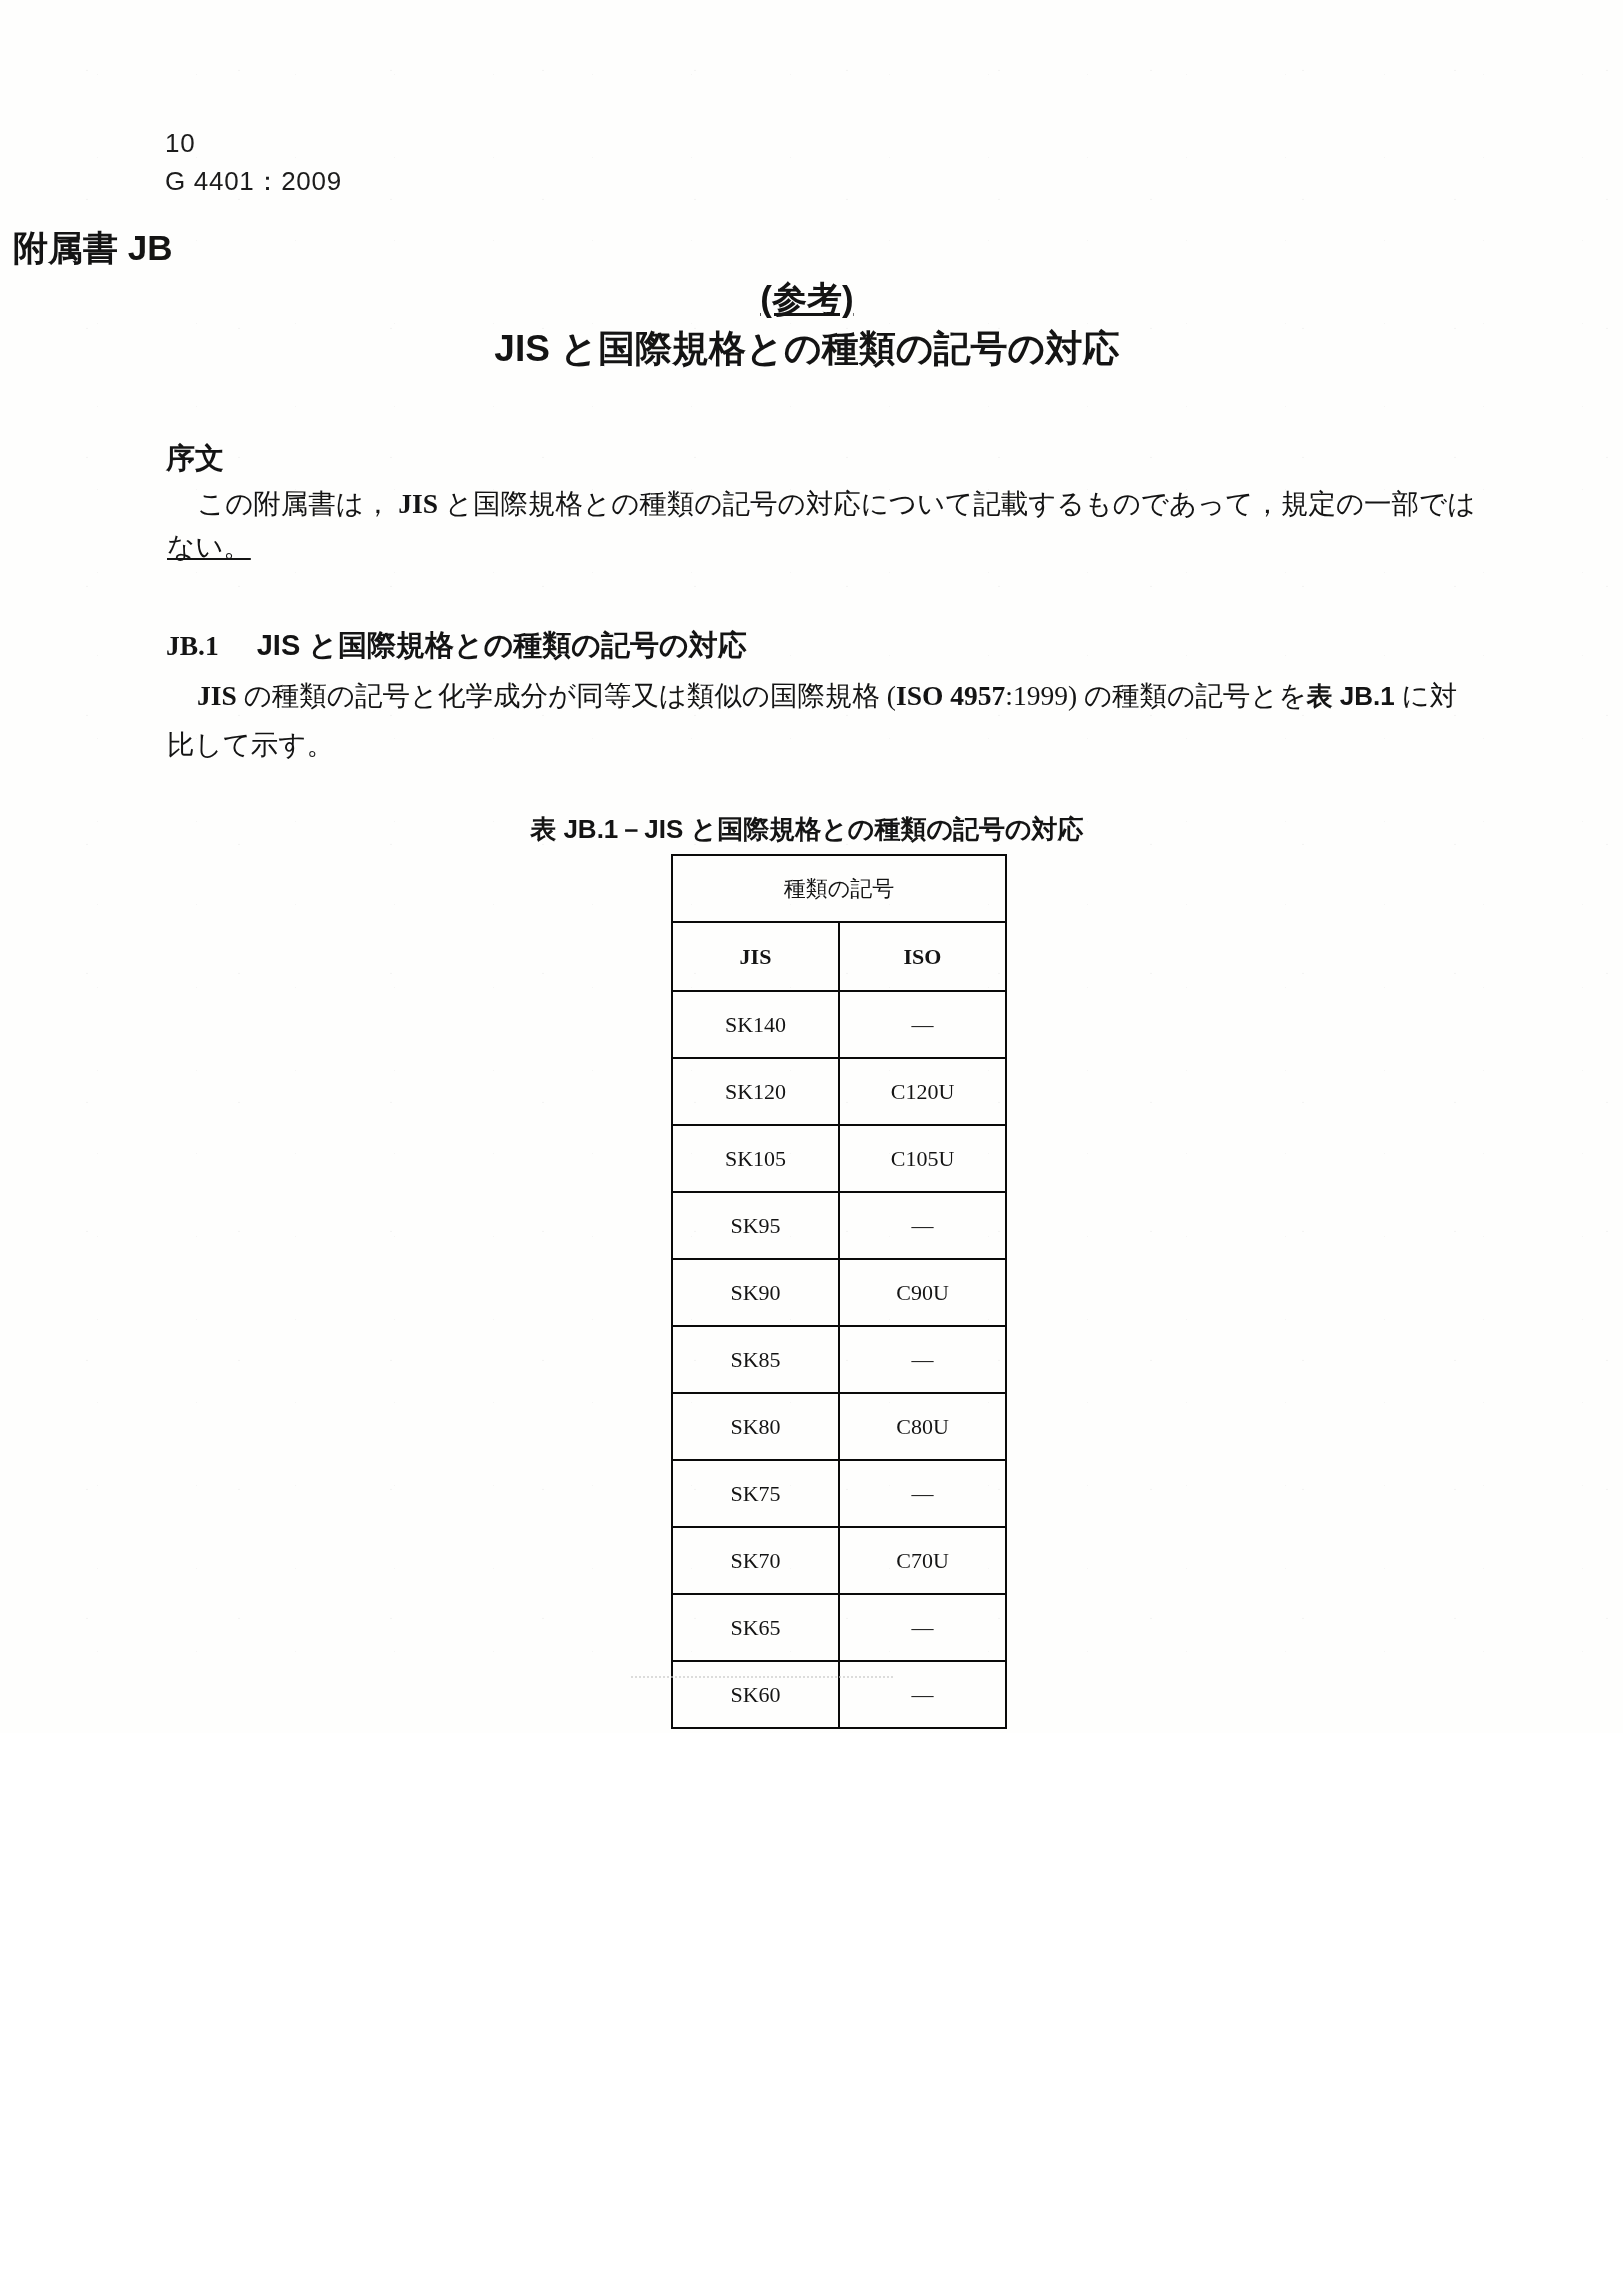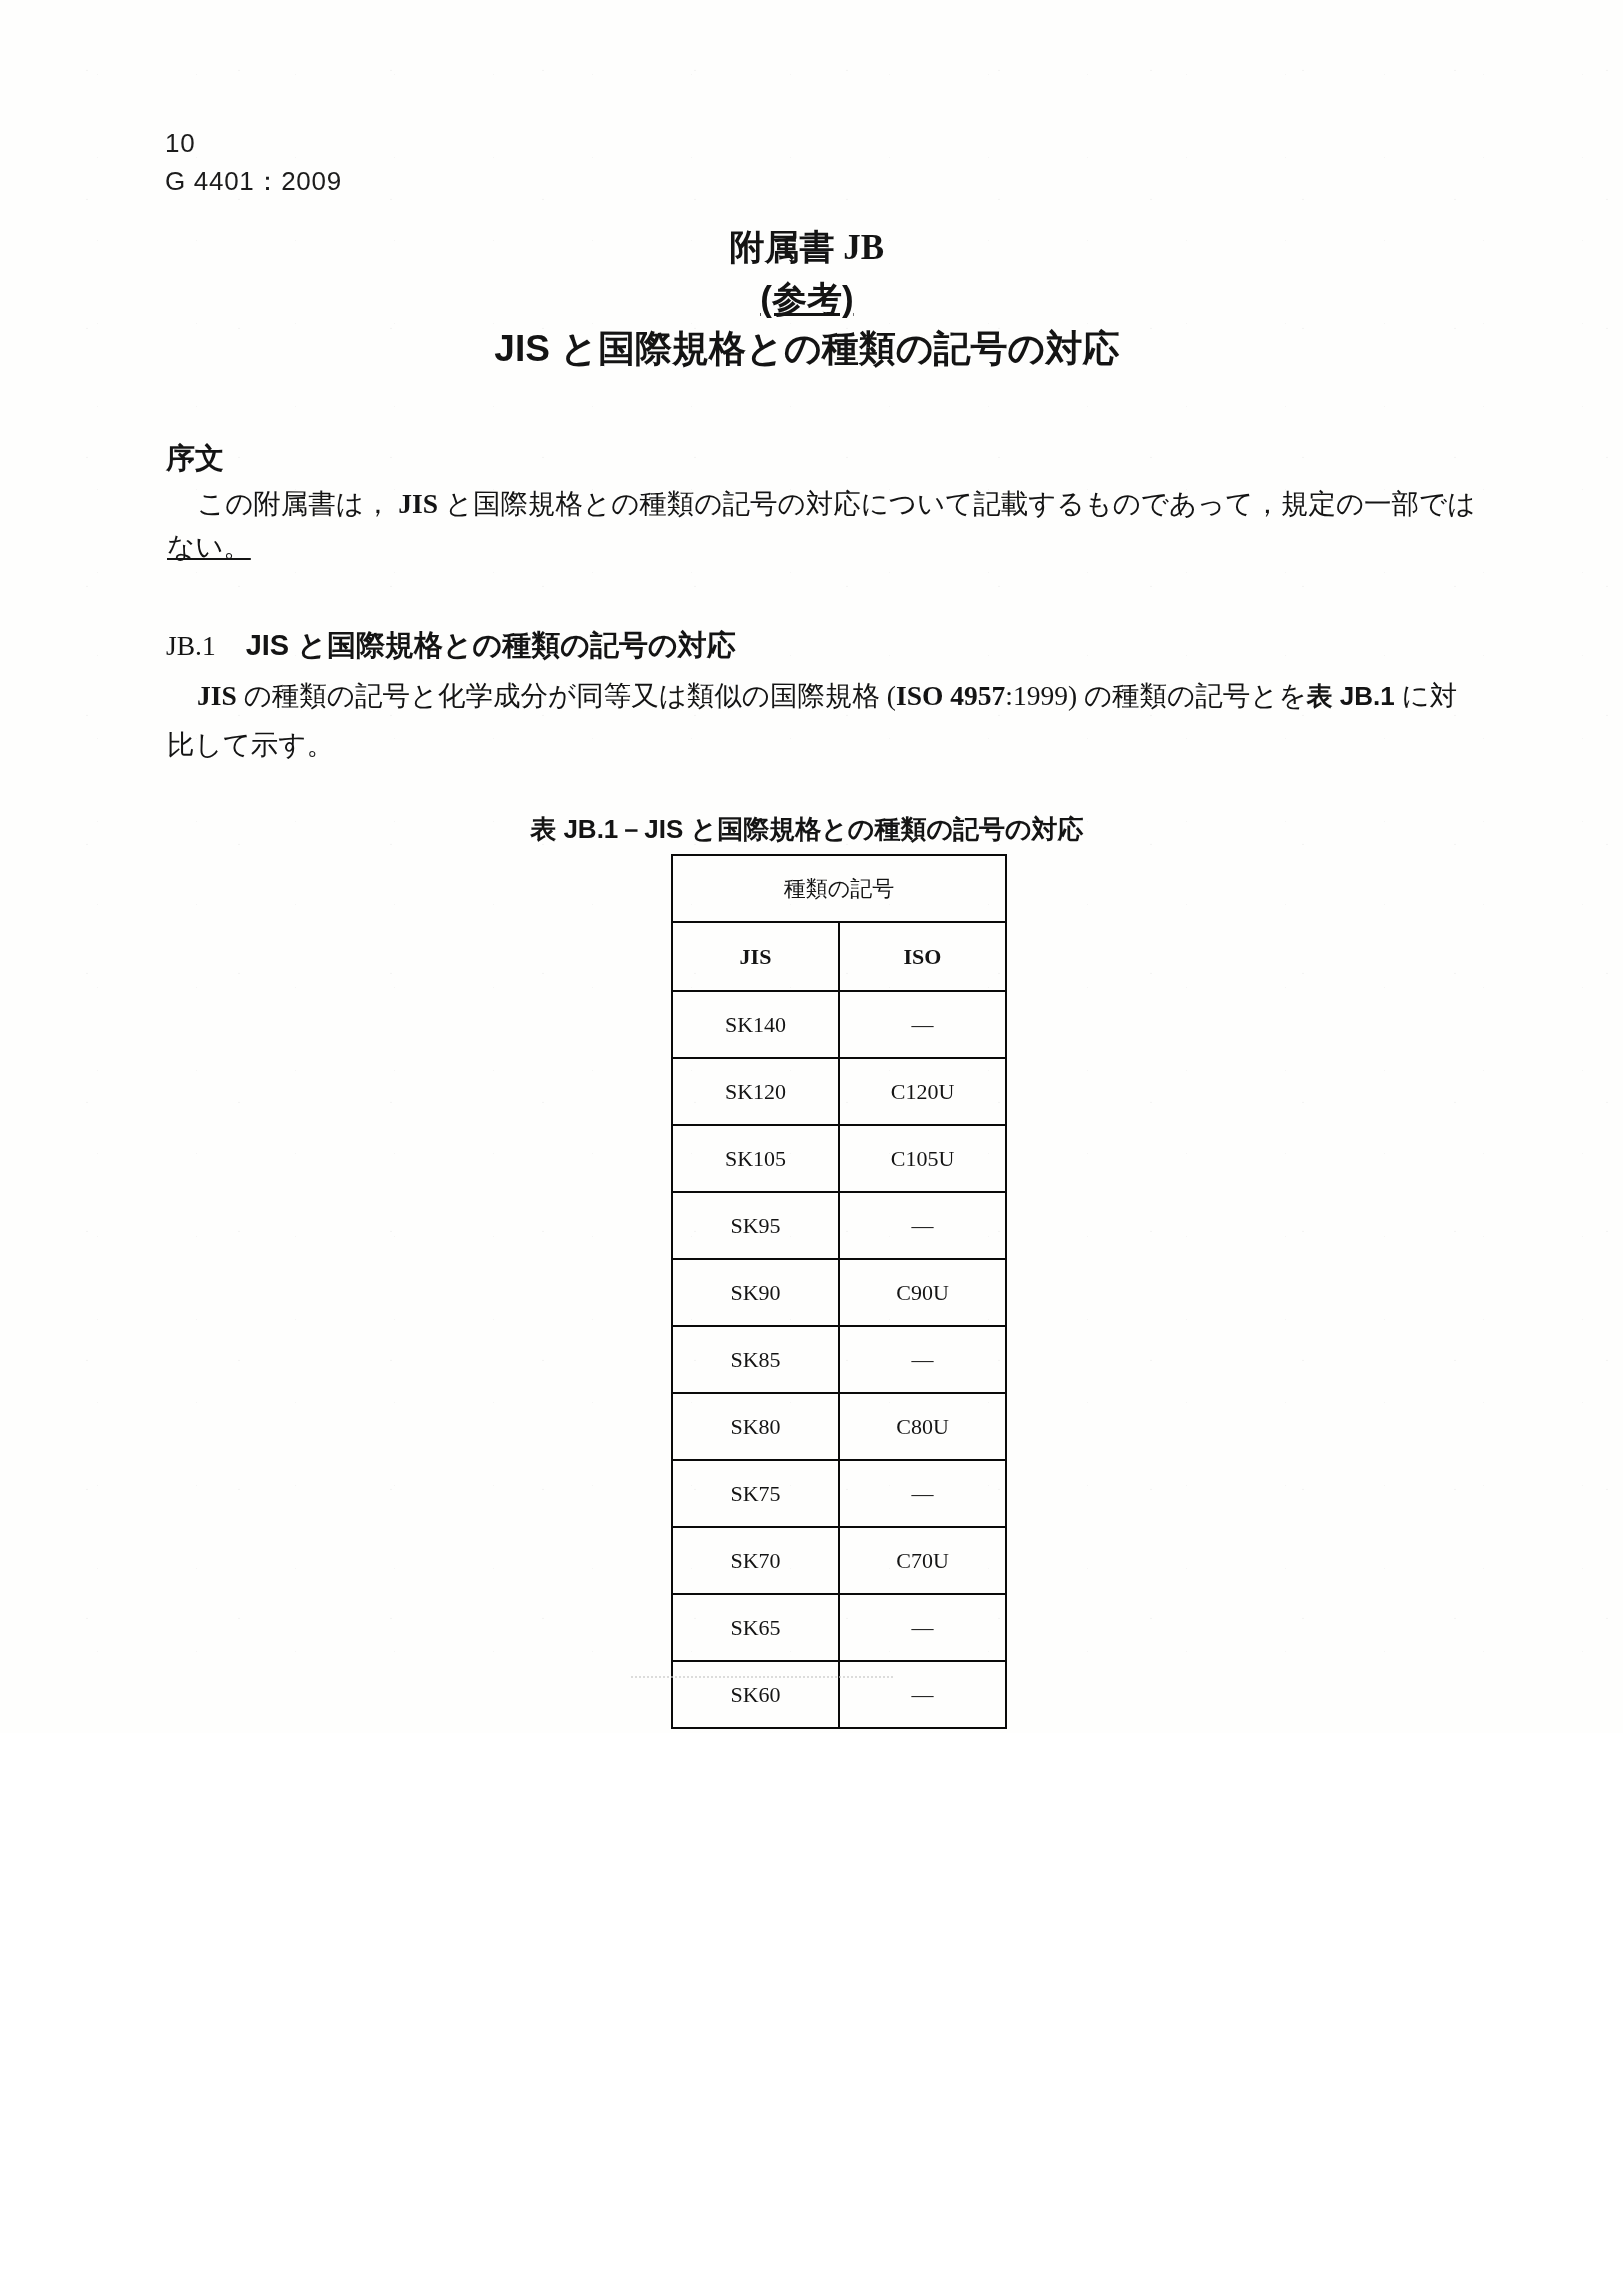--- a/index.html
+++ b/index.html
@@ -22,43 +22,43 @@
     background-position:11px 5.9px, 48px 33px;
     pointer-events:none;
   }
 
   .page-head{
     position:absolute;left:165px;top:124px;
     font-family:"Liberation Sans","DejaVu Sans",sans-serif;
     font-size:26px;line-height:38px;letter-spacing:0.7px;color:#1c1c1c;
   }
 
-  .annex-label{position:absolute;left:0;right:9.2px;top:230px;text-align:center;
-    font-family:Liberation Serif, serif;
-    font-weight:bold;font-size:35px;line-height:1;}
+  .annex-label{position:absolute;left:0;right:9.2px;top:230px;text-align:left;
+    font-family:Liberation Sans, sans-serif;
+    font-weight:bold;font-size:35px;line-height:1;padding-left:13px;}
   .annex-kind{position:absolute;left:0;right:9.2px;top:281px;text-align:center;
     font-family:"Liberation Sans","DejaVu Sans",sans-serif;
     font-weight:bold;font-size:35px;line-height:1;text-decoration:underline;}
   .annex-title{position:absolute;left:0;right:9.2px;top:330px;text-align:center;
     font-family:"Liberation Sans","DejaVu Sans",sans-serif;
     font-weight:bold;font-size:37px;line-height:1;}
 
   .intro-heading{position:absolute;left:166px;top:444px;
     font-family:"Liberation Sans","DejaVu Sans",sans-serif;
     font-weight:bold;font-size:29px;line-height:1;}
 
   .para{position:absolute;font-size:27.5px;line-height:1.15;white-space:nowrap;color:#141414;}
   .para .b{font-weight:bold;}
   .para .bg{font-weight:bold;font-family:"Liberation Sans","DejaVu Sans",sans-serif;font-size:26px;}
   .intro-line1{left:197px;top:488px;}
   .intro-line2{left:167px;top:531px;text-decoration:underline;}
 
   .clause-heading{position:absolute;left:166px;top:631px;line-height:1;white-space:nowrap;}
   .clause-heading .num{font-family:"Liberation Serif","DejaVu Serif",serif;
-    font-weight:normal;font-size:27.5px;margin-right:30px;}
+    font-weight:bold;font-size:27.5px;margin-right:38px;}
   .clause-heading .ht{font-family:"Liberation Sans","DejaVu Sans",sans-serif;
     font-weight:bold;font-size:29px;}
 
   .jb1-line1{left:197px;top:680px;}
   .jb1-line2{left:167px;top:729px;}
 
   .table-caption{position:absolute;left:0;right:9.2px;top:816px;text-align:center;
     font-family:"Liberation Sans","DejaVu Sans",sans-serif;
     font-weight:bold;font-size:26px;line-height:1;}
 

